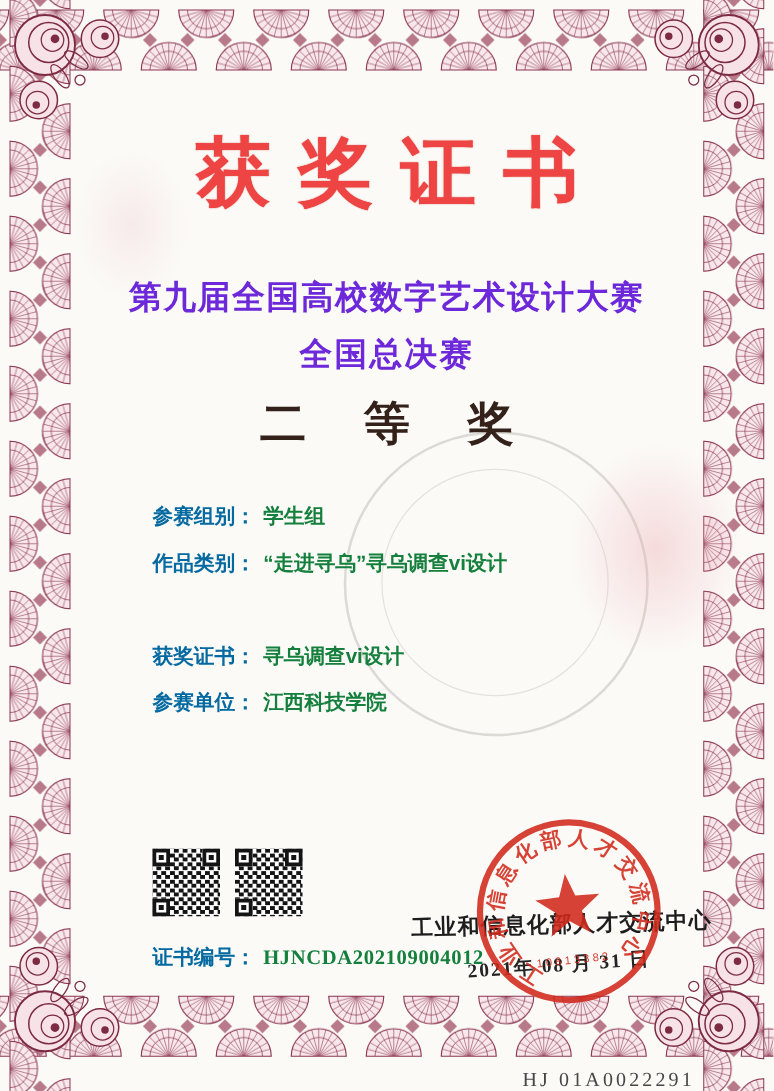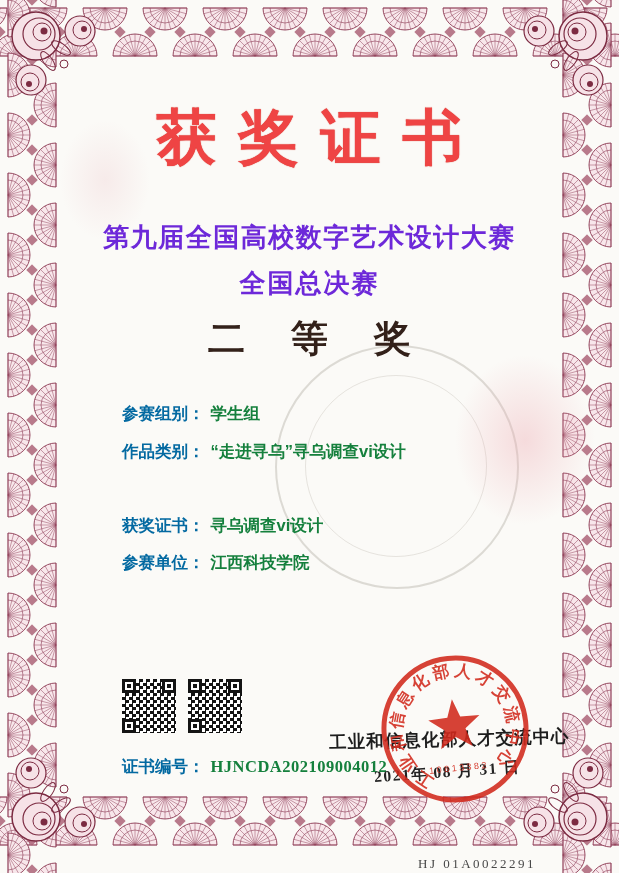--- a/index.html
+++ b/index.html
@@ -57,21 +57,21 @@
     font-family:"Liberation Serif",serif;
     font-size:15.5px;font-weight:700;color:#232323;letter-spacing:1.5px;
     transform:rotate(-4deg);z-index:3;
   }
   .stamp{
     position:absolute;left:366px;top:640px;width:178px;height:178px;
     opacity:.88;transform:rotate(-6deg);z-index:4;
   }
   .bottom-code{
     position:absolute;left:418px;top:856px;white-space:nowrap;
-    font-family:"Liberation Serif",serif;font-size:13px;color:#474747;letter-spacing:2.5px;
+    font-family:"Liberation Serif",serif;font-size:16px;color:#474747;letter-spacing:2.5px;
     z-index:2;
   }
   .wm{position:absolute;left:275px;top:345px;width:240px;height:240px;border-radius:50%;
       border:2.5px solid rgba(172,166,156,.38);z-index:1;}
   .wm2{position:absolute;left:305px;top:375px;width:180px;height:180px;border-radius:50%;
       border:1.5px solid rgba(172,166,156,.28);z-index:1;}
   .blob{position:absolute;left:455px;top:355px;width:140px;height:170px;z-index:1;
       background:radial-gradient(closest-side,rgba(236,168,176,.38),rgba(236,168,176,0));}
   .blob2{position:absolute;left:60px;top:120px;width:90px;height:120px;z-index:1;
       background:radial-gradient(closest-side,rgba(230,180,186,.22),rgba(230,180,186,0));}

